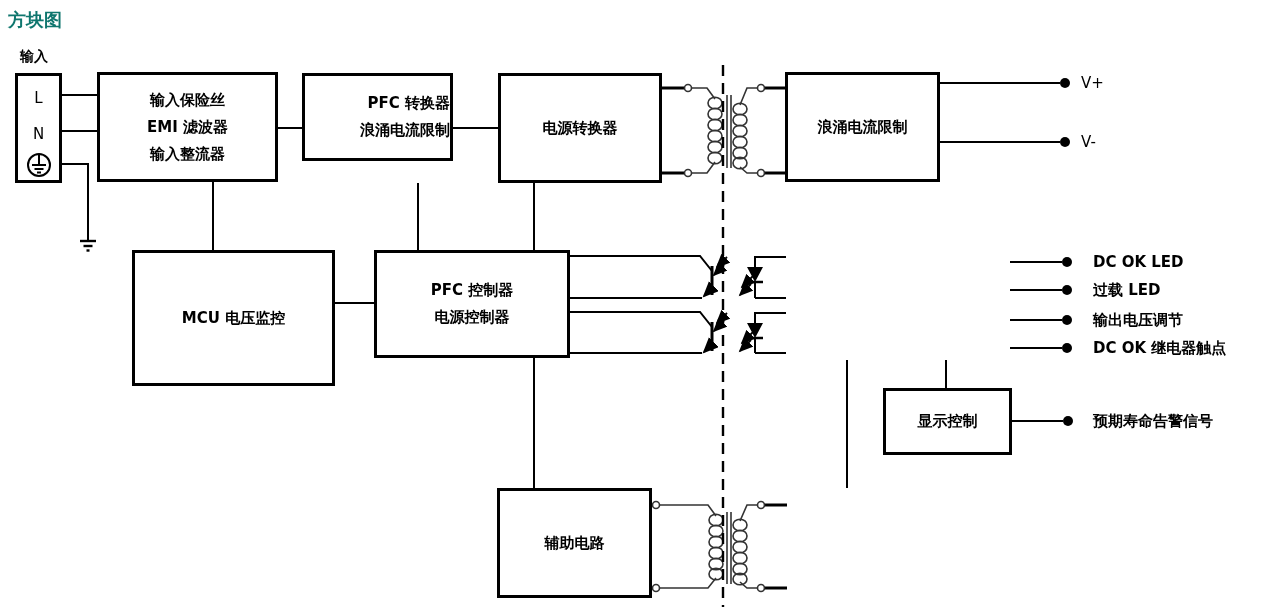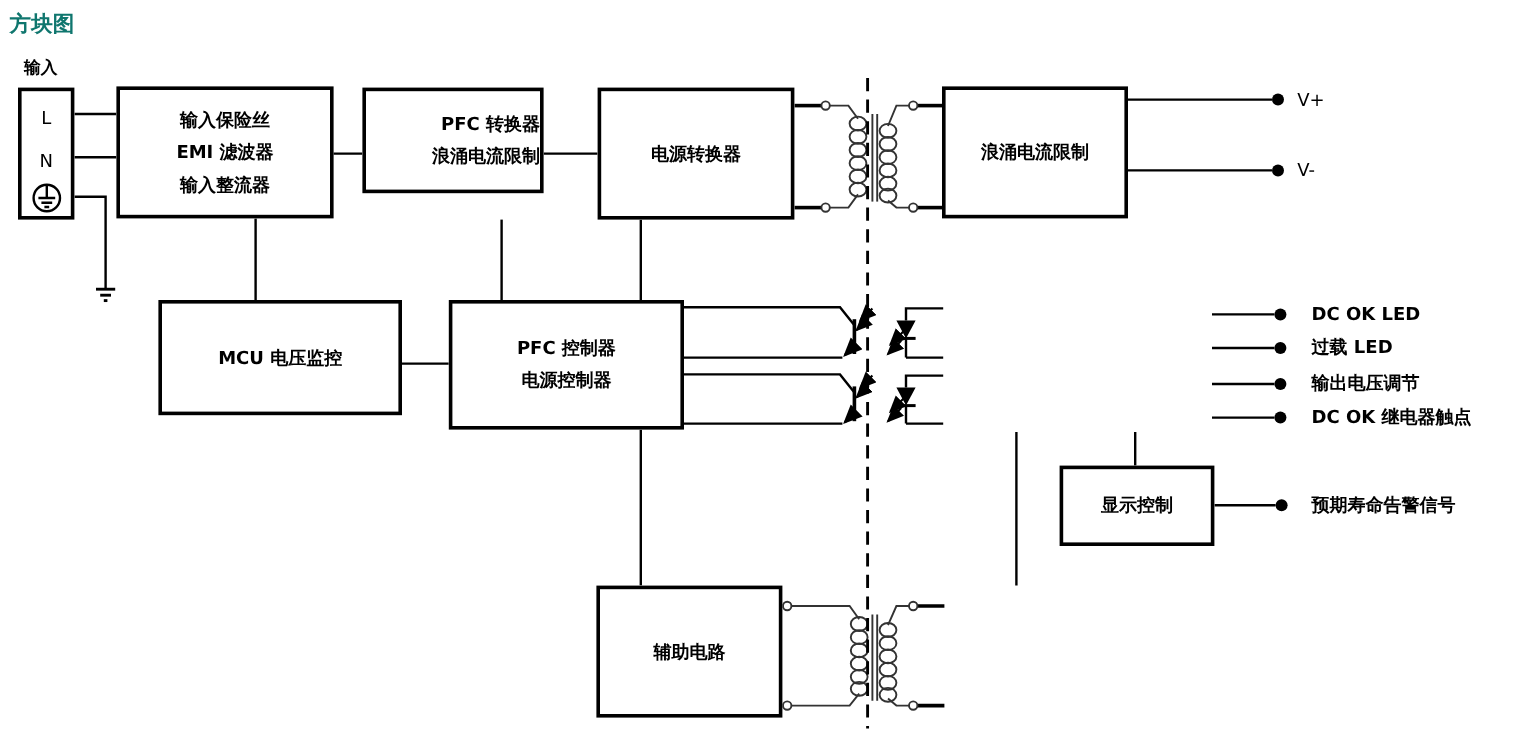--- a/index.html
+++ b/index.html
@@ -227,21 +227,21 @@
   </div>
 
   <div class="block" style="left:498px;top:73px;width:164px;height:110px;">
     <div>电源转换器</div>
   </div>
 
   <div class="block" style="left:785px;top:72px;width:155px;height:110px;">
     <div>浪涌电流限制</div>
   </div>
 
-  <div class="block" style="left:132px;top:250px;width:203px;height:96px;">
+  <div class="block" style="left:132px;top:250px;width:203px;height:136px;">
     <div>MCU 电压监控</div>
   </div>
 
   <div class="block" style="left:374px;top:250px;width:196px;height:108px;">
     <div>PFC 控制器</div>
     <div>电源控制器</div>
   </div>
 
 
   <div class="block" style="left:883px;top:388px;width:129px;height:67px;">

